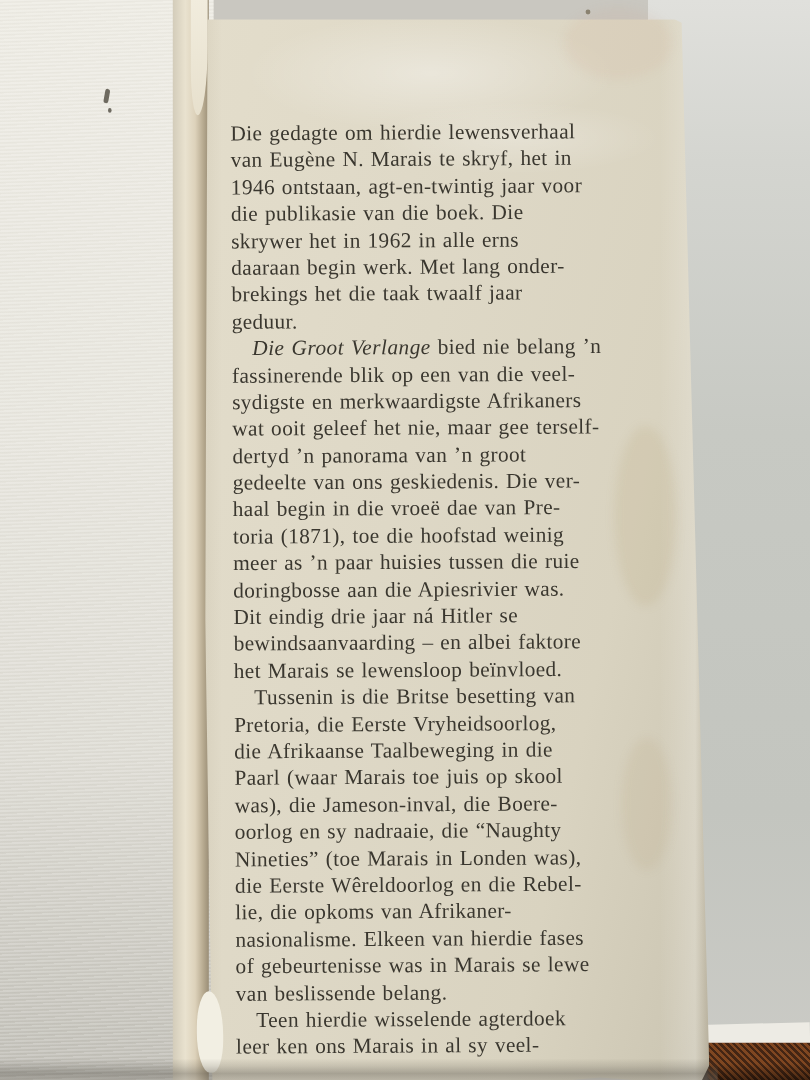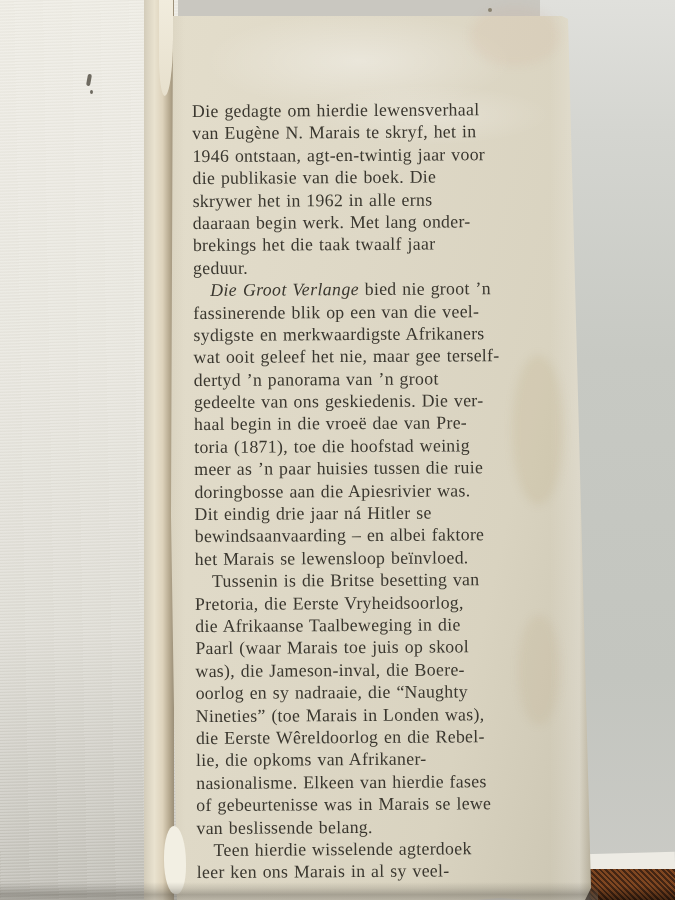--- a/index.html
+++ b/index.html
@@ -107,21 +107,21 @@
     <div class="flap-text">
       <div class="line">Die gedagte om hierdie lewensverhaal</div>
       <div class="line">van Eugène N. Marais te skryf, het in</div>
       <div class="line">1946 ontstaan, agt-en-twintig jaar voor</div>
       <div class="line">die publikasie van die boek. Die</div>
       <div class="line">skrywer het in 1962 in alle erns</div>
       <div class="line">daaraan begin werk. Met lang onder-</div>
       <div class="line">brekings het die taak twaalf jaar</div>
       <div class="line">geduur.</div>
 
-      <div class="line indent"><em class="it">Die Groot Verlange</em><span> bied nie groot ’n</span></div>
+      <div class="line indent"><em class="it">Die Groot Verlange</em><span> bied nie belang ’n</span></div>
       <div class="line">fassinerende blik op een van die veel-</div>
       <div class="line">sydigste en merkwaardigste Afrikaners</div>
       <div class="line">wat ooit geleef het nie, maar gee terself-</div>
       <div class="line">dertyd ’n panorama van ’n groot</div>
       <div class="line">gedeelte van ons geskiedenis. Die ver-</div>
       <div class="line">haal begin in die vroeë dae van Pre-</div>
       <div class="line">toria (1871), toe die hoofstad weinig</div>
       <div class="line">meer as ’n paar huisies tussen die ruie</div>
       <div class="line">doringbosse aan die Apiesrivier was.</div>
       <div class="line">Dit eindig drie jaar ná Hitler se</div>

